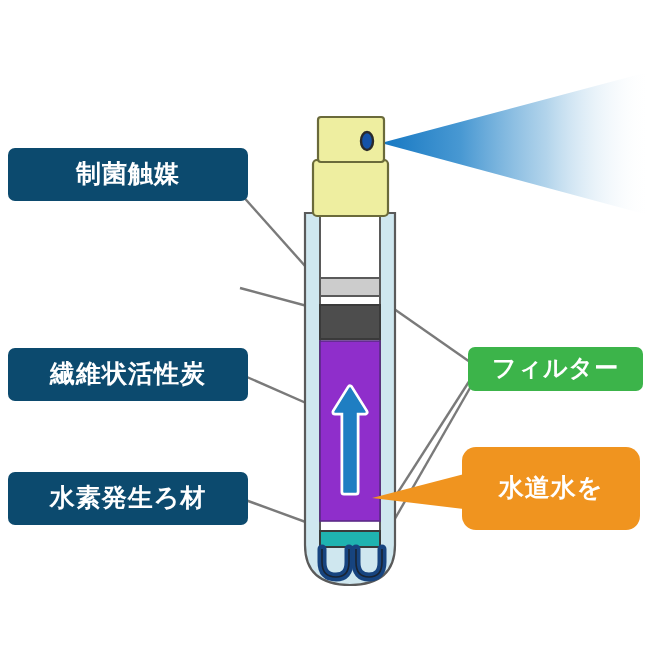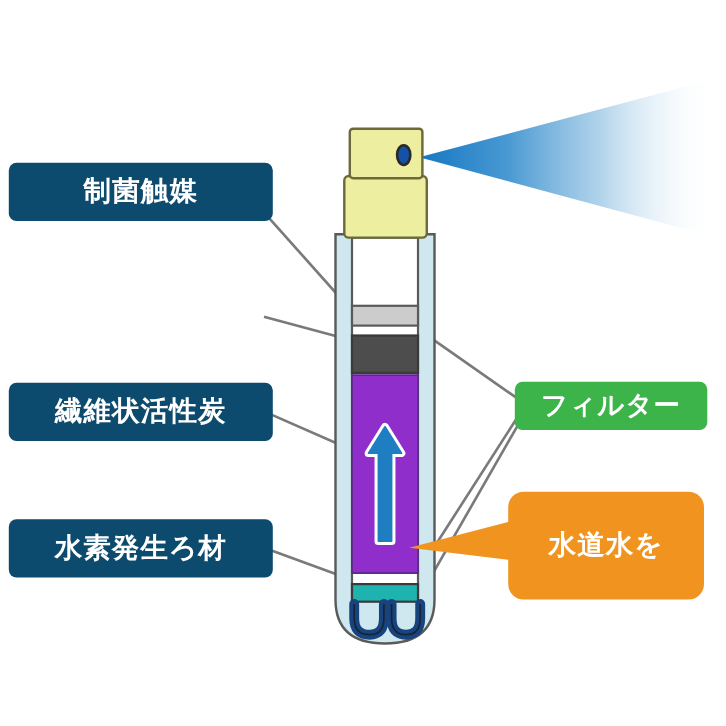--- a/index.html
+++ b/index.html
@@ -53,21 +53,21 @@
     width: 175px;
     height: 44px;
   }
   .label.orange {
     background: #f0941f;
     border-radius: 14px;
     font-size: 25px;
     left: 462px;
     top: 447px;
     width: 178px;
-    height: 98px;
+    height: 83px;
     flex-direction: column;
   }
   .orange-tail {
     position: absolute;
     left: 372px;
     top: 470px;
     width: 100px;
     height: 42px;
     z-index: 39;
   }

